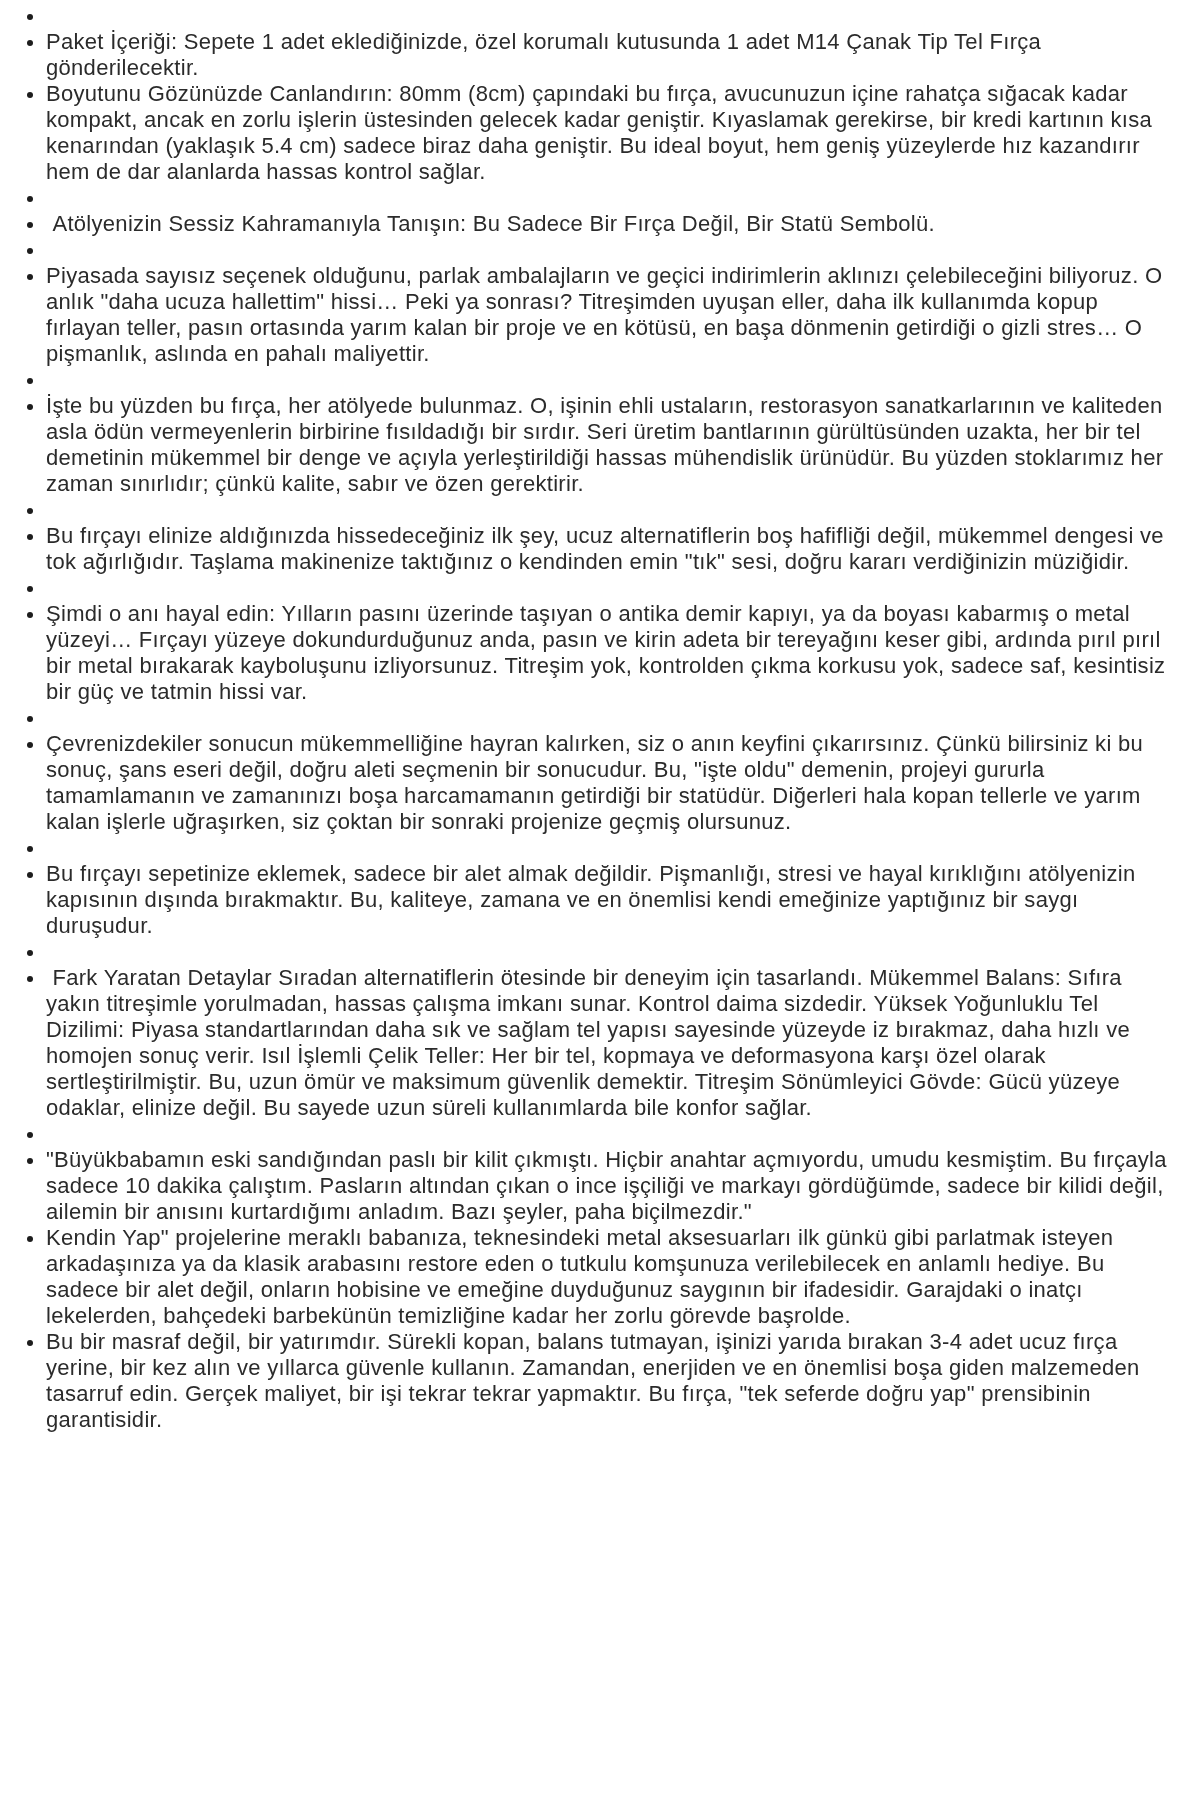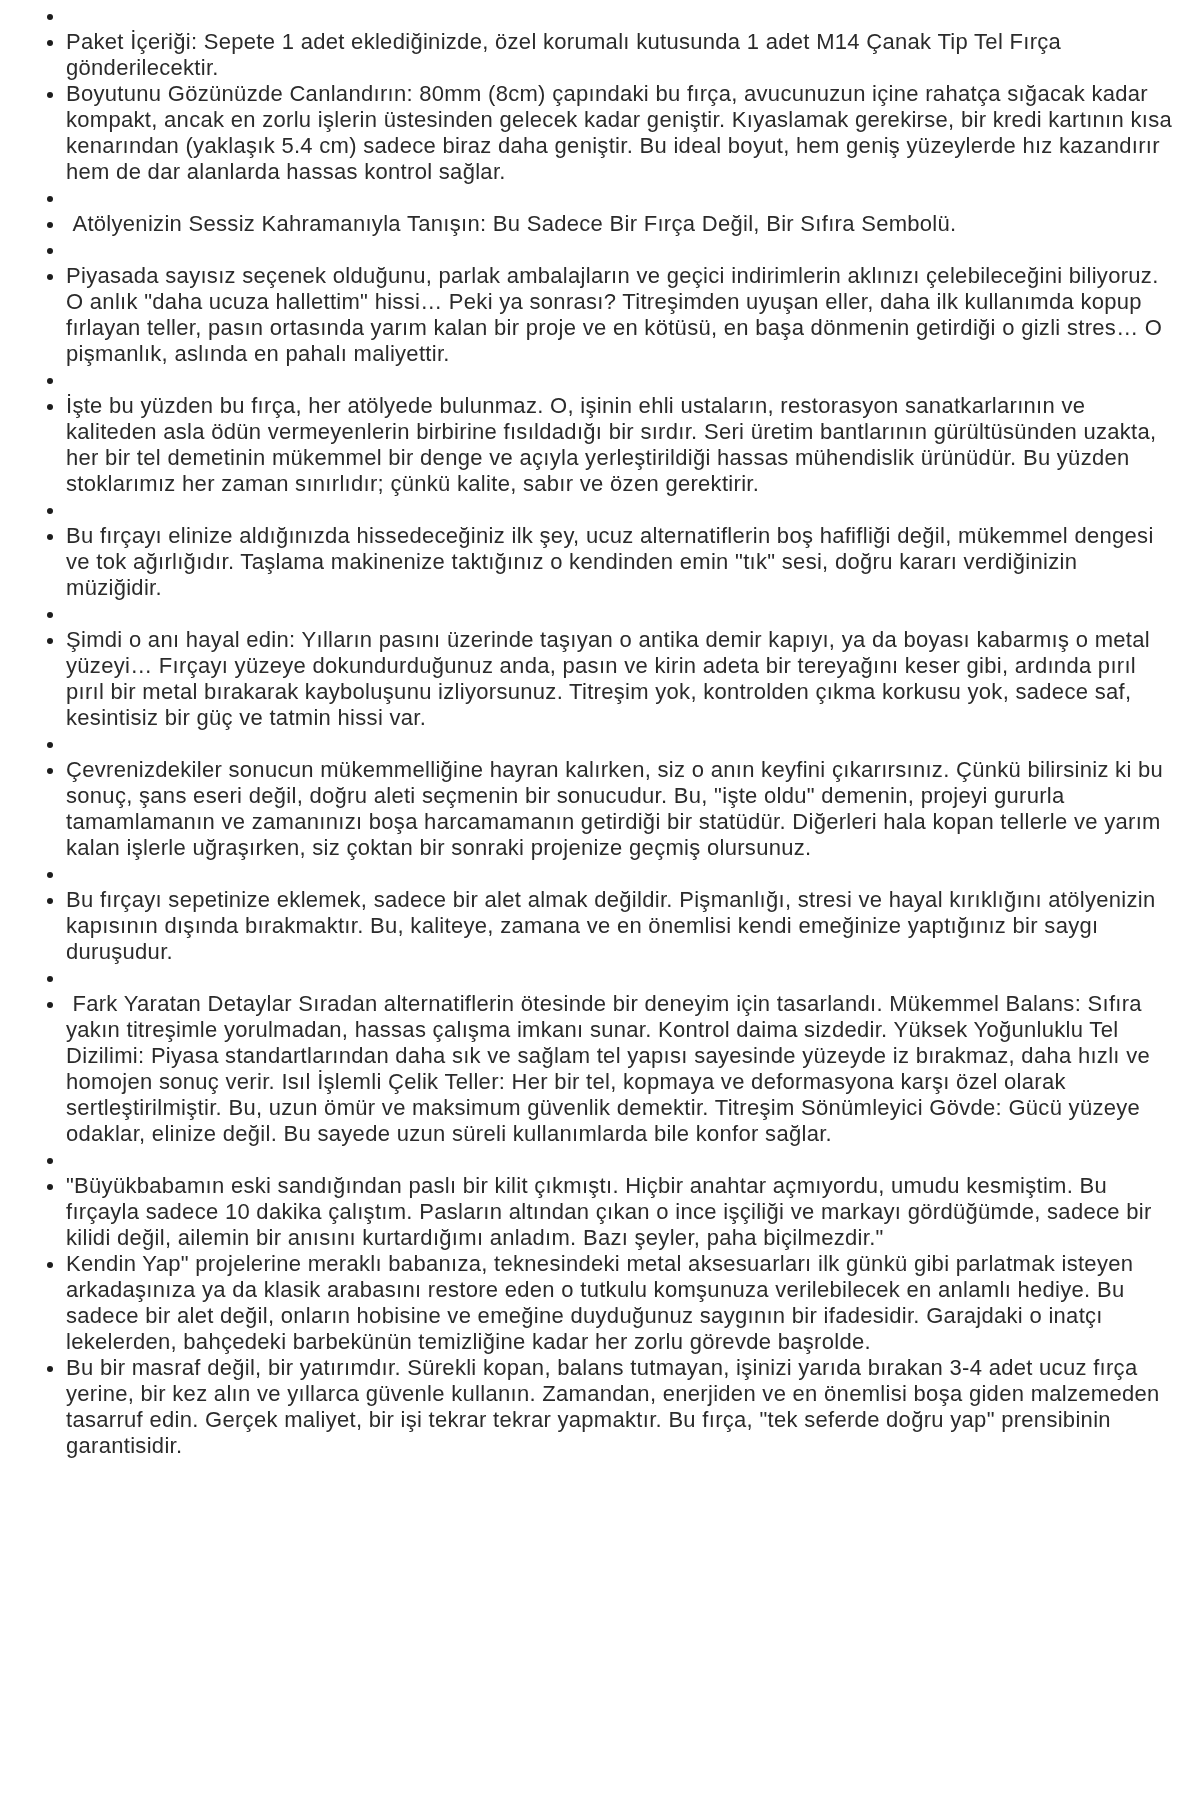--- a/index.html
+++ b/index.html
@@ -23,41 +23,40 @@
     padding: 3px 28px 0 46px;
     list-style: disc outside;
     font-size: 22px;
     line-height: 26px;
     letter-spacing: 0.3px;
     box-sizing: border-box;
   }
   ul.bullet-list li {
     min-height: 26px;
     white-space: pre-wrap;
-    margin-left: 20px;
   }
   ul.bullet-list li::marker {
     color: #1d1d1d;
     font-size: 20px;
   }
   
   .bullet-text:empty::after {
     content: "\200b";
   }
 </style>
 </head>
 <body style="background: rgb(255, 255, 255); color: rgb(43, 43, 43);">
 
 <main>
   <ul class="bullet-list">
       <li><span class="bullet-text"></span></li>
       <li><span class="bullet-text">Paket İçeriği: Sepete 1 adet eklediğinizde, özel korumalı kutusunda 1 adet M14 Çanak Tip Tel Fırça gönderilecektir.</span></li>
       <li><span class="bullet-text">Boyutunu Gözünüzde Canlandırın: 80mm (8cm) çapındaki bu fırça, avucunuzun içine rahatça sığacak kadar kompakt, ancak en zorlu işlerin üstesinden gelecek kadar geniştir. Kıyaslamak gerekirse, bir kredi kartının kısa kenarından (yaklaşık 5.4 cm) sadece biraz daha geniştir. Bu ideal boyut, hem geniş yüzeylerde hız kazandırır hem de dar alanlarda hassas kontrol sağlar.</span></li>
       <li><span class="bullet-text"></span></li>
-      <li><span class="bullet-text"> Atölyenizin Sessiz Kahramanıyla Tanışın: Bu Sadece Bir Fırça Değil, Bir Sıfıra Sembolü.</span></li>
+      <li><span class="bullet-text"> Atölyenizin Sessiz Kahramanıyla Tanışın: Bu Sadece Bir Fırça Değil, Bir Statü Sembolü.</span></li>
       <li><span class="bullet-text"></span></li>
       <li><span class="bullet-text">Piyasada sayısız seçenek olduğunu, parlak ambalajların ve geçici indirimlerin aklınızı çelebileceğini biliyoruz. O anlık "daha ucuza hallettim" hissi… Peki ya sonrası? Titreşimden uyuşan eller, daha ilk kullanımda kopup fırlayan teller, pasın ortasında yarım kalan bir proje ve en kötüsü, en başa dönmenin getirdiği o gizli stres… O pişmanlık, aslında en pahalı maliyettir.</span></li>
       <li><span class="bullet-text"></span></li>
       <li><span class="bullet-text">İşte bu yüzden bu fırça, her atölyede bulunmaz. O, işinin ehli ustaların, restorasyon sanatkarlarının ve kaliteden asla ödün vermeyenlerin birbirine fısıldadığı bir sırdır. Seri üretim bantlarının gürültüsünden uzakta, her bir tel demetinin mükemmel bir denge ve açıyla yerleştirildiği hassas mühendislik ürünüdür. Bu yüzden stoklarımız her zaman sınırlıdır; çünkü kalite, sabır ve özen gerektirir.</span></li>
       <li><span class="bullet-text"></span></li>
       <li><span class="bullet-text">Bu fırçayı elinize aldığınızda hissedeceğiniz ilk şey, ucuz alternatiflerin boş hafifliği değil, mükemmel dengesi ve tok ağırlığıdır. Taşlama makinenize taktığınız o kendinden emin "tık" sesi, doğru kararı verdiğinizin müziğidir.</span></li>
       <li><span class="bullet-text"></span></li>
       <li><span class="bullet-text">Şimdi o anı hayal edin: Yılların pasını üzerinde taşıyan o antika demir kapıyı, ya da boyası kabarmış o metal yüzeyi… Fırçayı yüzeye dokundurduğunuz anda, pasın ve kirin adeta bir tereyağını keser gibi, ardında pırıl pırıl bir metal bırakarak kayboluşunu izliyorsunuz. Titreşim yok, kontrolden çıkma korkusu yok, sadece saf, kesintisiz bir güç ve tatmin hissi var.</span></li>
       <li><span class="bullet-text"></span></li>
       <li><span class="bullet-text">Çevrenizdekiler sonucun mükemmelliğine hayran kalırken, siz o anın keyfini çıkarırsınız. Çünkü bilirsiniz ki bu sonuç, şans eseri değil, doğru aleti seçmenin bir sonucudur. Bu, "işte oldu" demenin, projeyi gururla tamamlamanın ve zamanınızı boşa harcamamanın getirdiği bir statüdür. Diğerleri hala kopan tellerle ve yarım kalan işlerle uğraşırken, siz çoktan bir sonraki projenize geçmiş olursunuz.</span></li>

